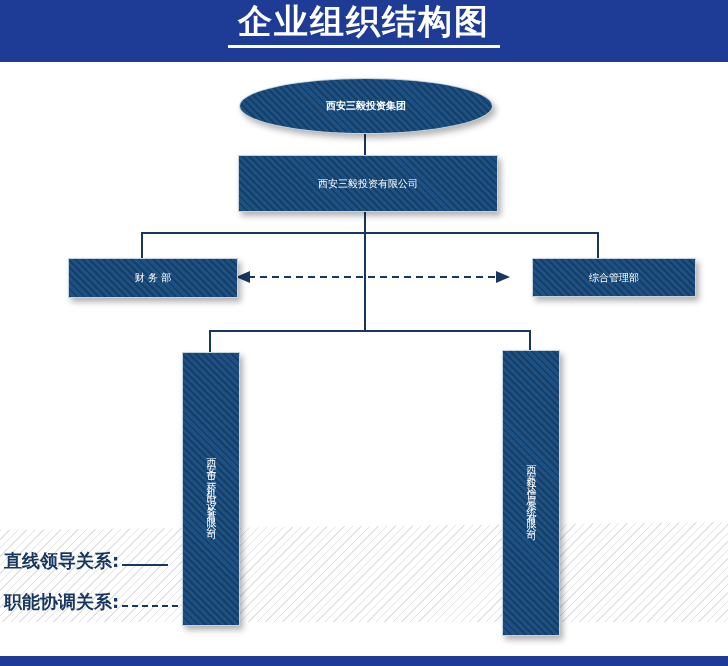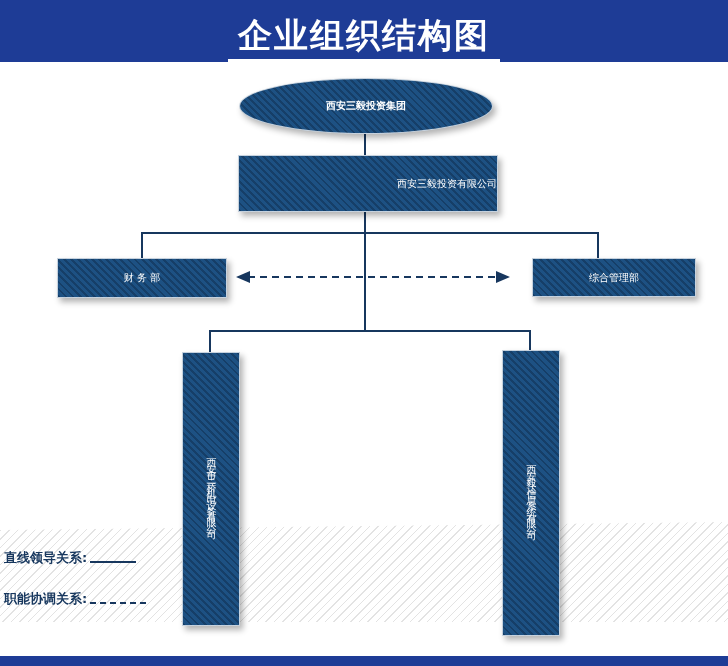--- a/index.html
+++ b/index.html
@@ -7,21 +7,21 @@
     position:relative;
     width:728px;height:666px;
     background:#ffffff;
     overflow:hidden;
     font-family:"DejaVu Sans","Liberation Sans",sans-serif;
   }
   
   .header{
     position:absolute;left:0;top:0;width:728px;height:62px;
     background:#1e3c96;
-    display:flex;align-items:flex-end;justify-content:center;
+    display:flex;align-items:flex-start;justify-content:center;
   }
   .header h1{
     margin:0;color:#ffffff;font-size:34px;font-weight:bold;
     letter-spacing:2px;line-height:1;
     border-bottom:3px solid #ffffff;padding:4px 10px 7px 10px;
   }
   
   .hatch-band{
     position:absolute;left:0;top:522px;width:728px;height:100px;
     background-image:repeating-linear-gradient(135deg,
@@ -52,21 +52,21 @@
     text-orientation:upright;
     letter-spacing:6px;
     line-height:1;
   }
   
   .coord-arrow{position:absolute;left:228px;top:267px;z-index:1;}
   
   .legend-row{
     position:absolute;left:4px;z-index:3;
     display:flex;align-items:center;
-    color:#17375e;font-weight:bold;font-size:13px;
+    color:#17375e;font-weight:bold;font-size:18px;
     white-space:nowrap;
   }
   .legend-row .sample{display:inline-block;height:0;margin-left:3px;margin-top:7px;}
   .sample-solid{width:46px;border-bottom:2px solid #17375e;}
   .sample-dashed{width:56px;border-bottom:2px dashed #17375e;}
   
   .footer-strip{
     position:absolute;left:0;top:656px;width:728px;height:10px;
     background:#1e3c96;z-index:1;
   }
@@ -95,25 +95,25 @@
   <svg class="coord-arrow" width="290" height="20" viewBox="0 0 290 20">
     <line x1="20" y1="10" x2="270" y2="10" stroke="#17375e" stroke-width="2" stroke-dasharray="7 5"></line>
     <polygon points="8,10 22,4 22,16" fill="#17375e"></polygon>
     <polygon points="282,10 268,4 268,16" fill="#17375e"></polygon>
   </svg>
 
   <div class="node ellipse" style="left:239px;top:78px;width:252px;height:54px;">
     <span>西安三毅投资集团</span>
   </div>
 
-  <div class="node" style="left:238px;top:155px;width:258px;height:55px;justify-content:flex-end;">
+  <div class="node" style="left:238px;top:155px;width:258px;height:55px;">
     <span>西安三毅投资有限公司</span>
   </div>
 
-  <div class="node" style="left:57px;top:258px;width:168px;height:38px;">
+  <div class="node" style="left:68px;top:258px;width:168px;height:38px;">
     <span>财 务 部</span>
   </div>
 
   <div class="node" style="left:532px;top:258px;width:162px;height:37px;">
     <span>综合管理部</span>
   </div>
 
   <div class="node vbox" style="left:182px;top:352px;width:56px;height:272px;">
     <span>西安市三桥机电设备有限公司</span>
   </div>

